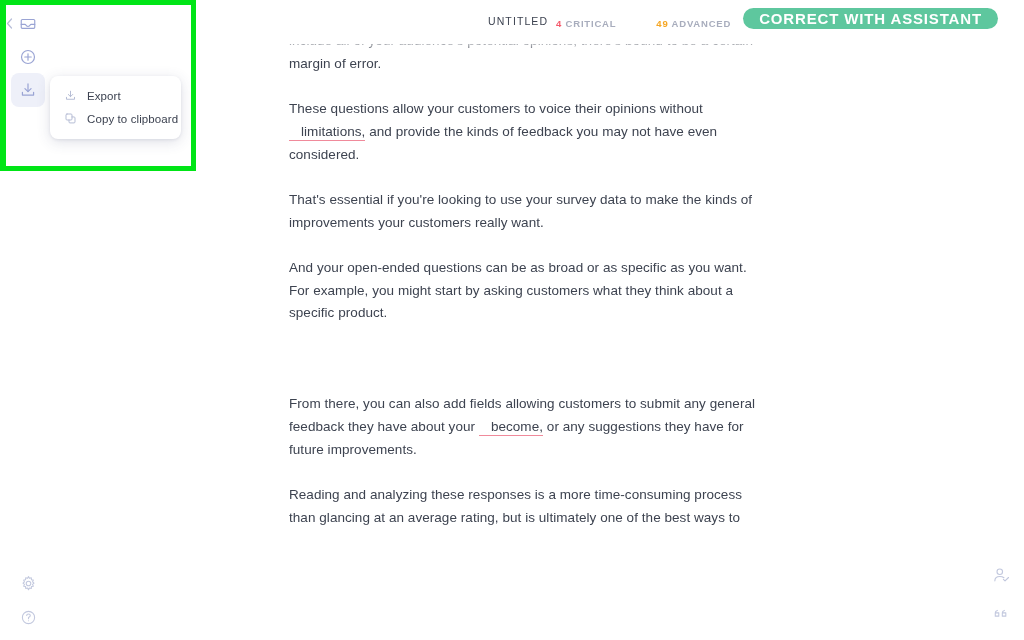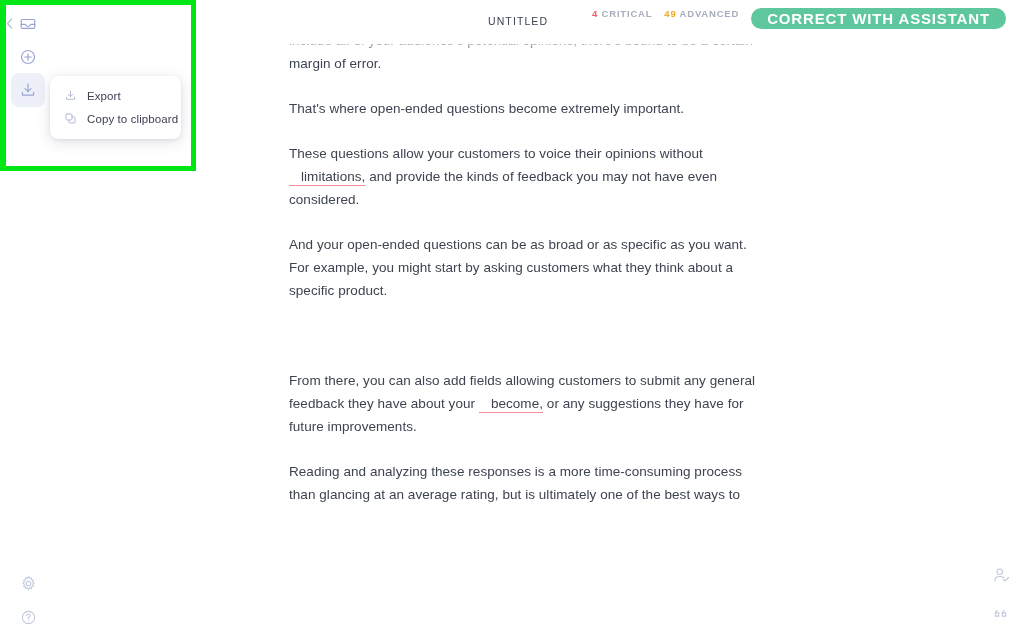--- a/index.html
+++ b/index.html
@@ -113,35 +113,35 @@
   #doc-title {
     position: absolute;
     left: 292px; top: 15px;
     font-size: 10.5px;
     font-weight: normal;
     letter-spacing: 1.1px;
     color: #3c4250;
   }
   #header-right {
     position: absolute;
-    right: 18px; top: 8px;
+    right: 26px; top: 8px;
     display: flex;
-    align-items: flex-start;
+    align-items: flex-end;
     gap: 12px;
   }
   .issue-badge {
     font-size: 9.5px;
     font-weight: bold;
     letter-spacing: 0.8px;
     color: #a8adbd;
     white-space: nowrap;
   }
   .issue-count { font-weight: bold; }
   #critical-count { color: #f4596b; }
-  #advanced-count { color: #f5a623; }
+  #advanced-count { color: #f5a623; margin-left: 28px; }
 
   #correct-button {
     height: 21px;
     padding: 0 16px;
     border: none;
     border-radius: 11px;
     background: #5ec79e;
     color: #ffffff;
     font-family: "Liberation Sans", sans-serif;
     font-size: 15px;
@@ -225,24 +225,24 @@
 </head>
 <body>
 
 <div id="app">
 
   <div id="doc-scroll">
     <div id="doc-body">
 
       <p>include all of your audience's potential opinions, there's bound to be a certain margin of error.</p>
 
-      <p>That's where open-ended questions become extremely important.</p>
 
       <p><span>These questions allow your customers to voice their opinions without </span><span class="err">limitations,</span><span> and provide the kinds of feedback you may not have even considered.</span></p>
 
+      <p>That's essential if you're looking to use your survey data to make the kinds of improvements your customers really want.</p>
 
       <p>And your open-ended questions can be as broad or as specific as you want. For example, you might start by asking customers what they think about a specific product.</p>
 
       <p class="blank"></p>
 
 
       <p><span>From there, you can also add fields allowing customers to submit any general feedback they have about your </span><span class="err">become,</span><span> or any suggestions they have for future improvements.</span></p>
 
       <p>Reading and analyzing these responses is a more time-consuming process than glancing at an average rating, but is ultimately one of the best ways to</p>
 

